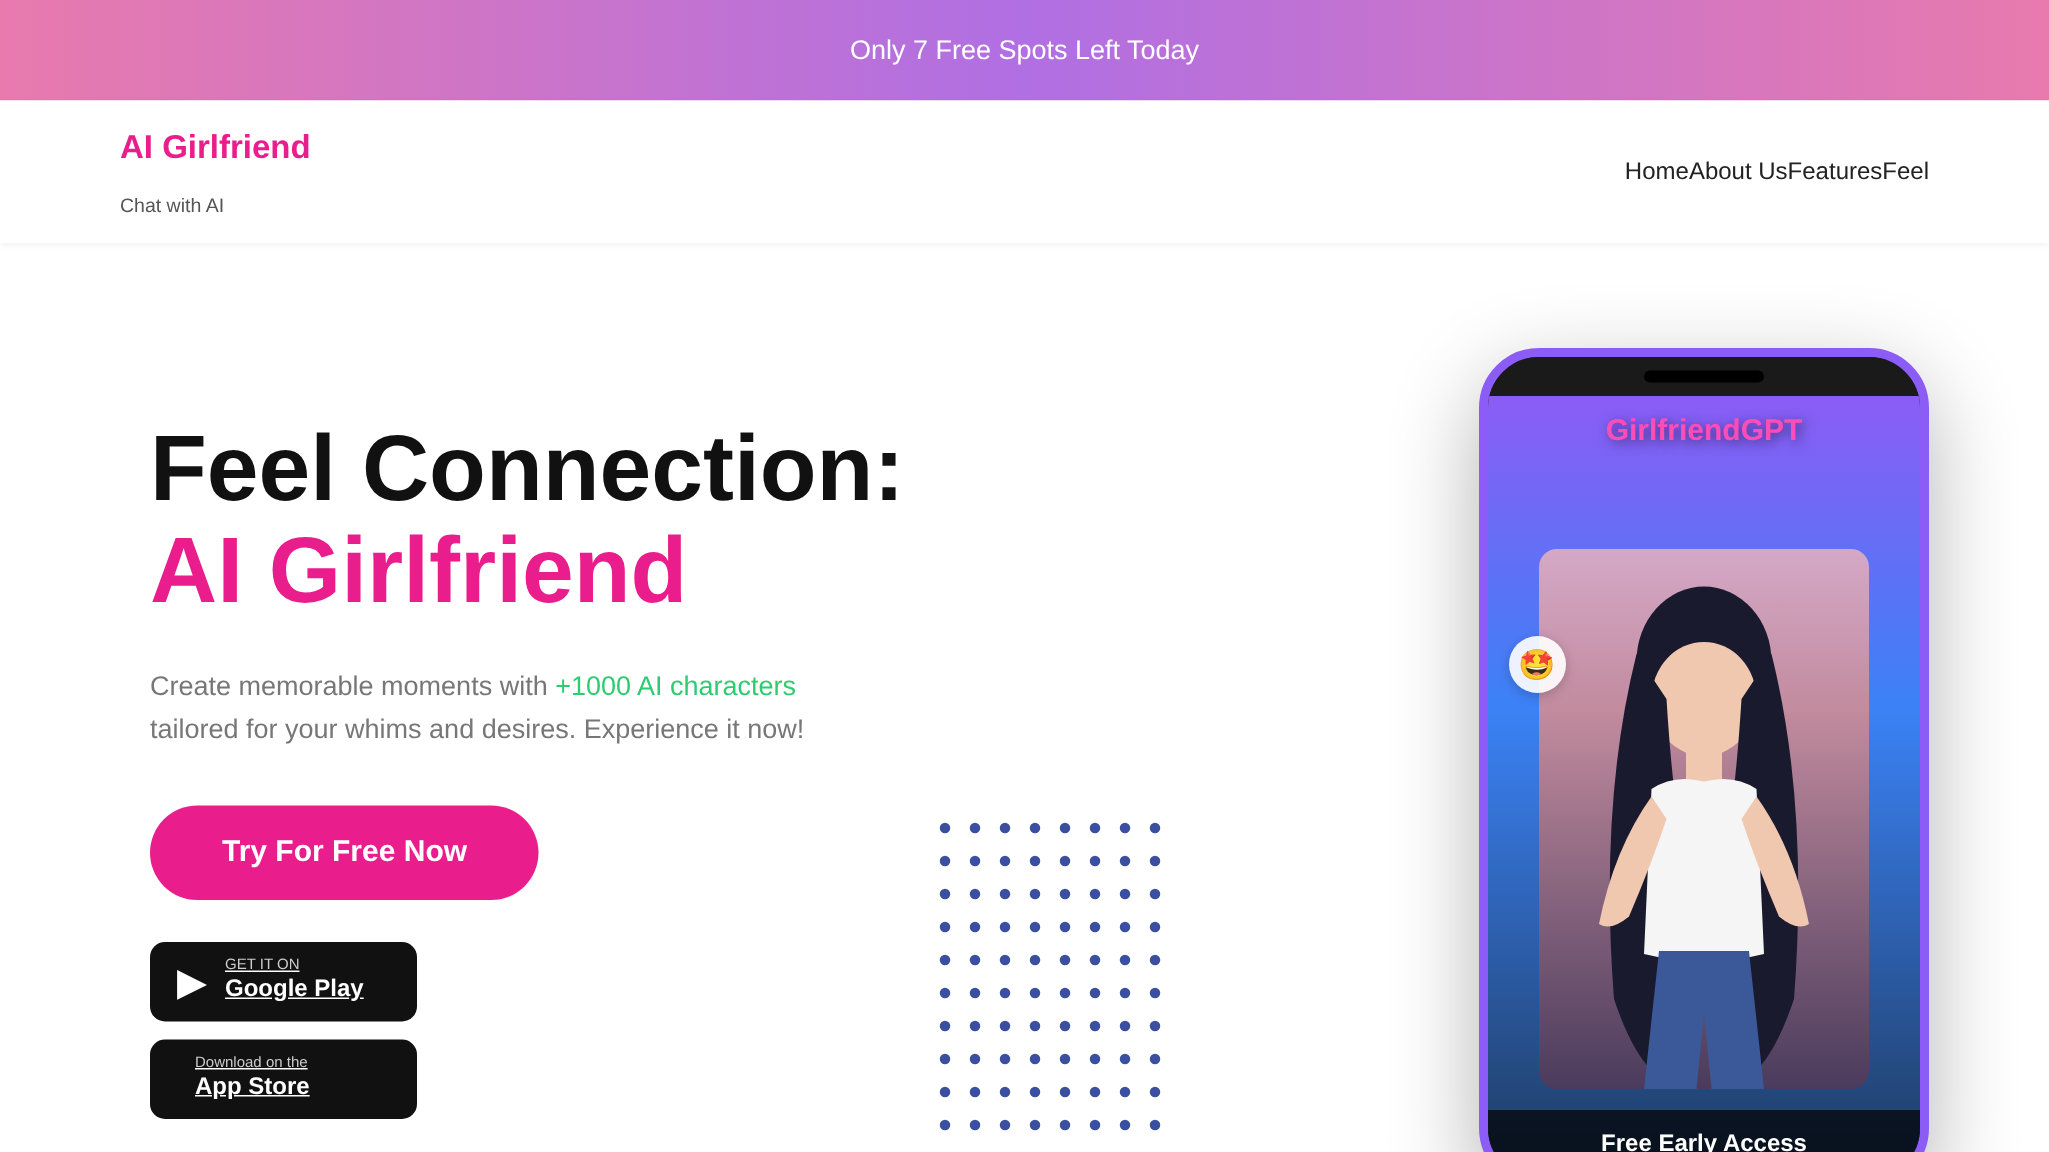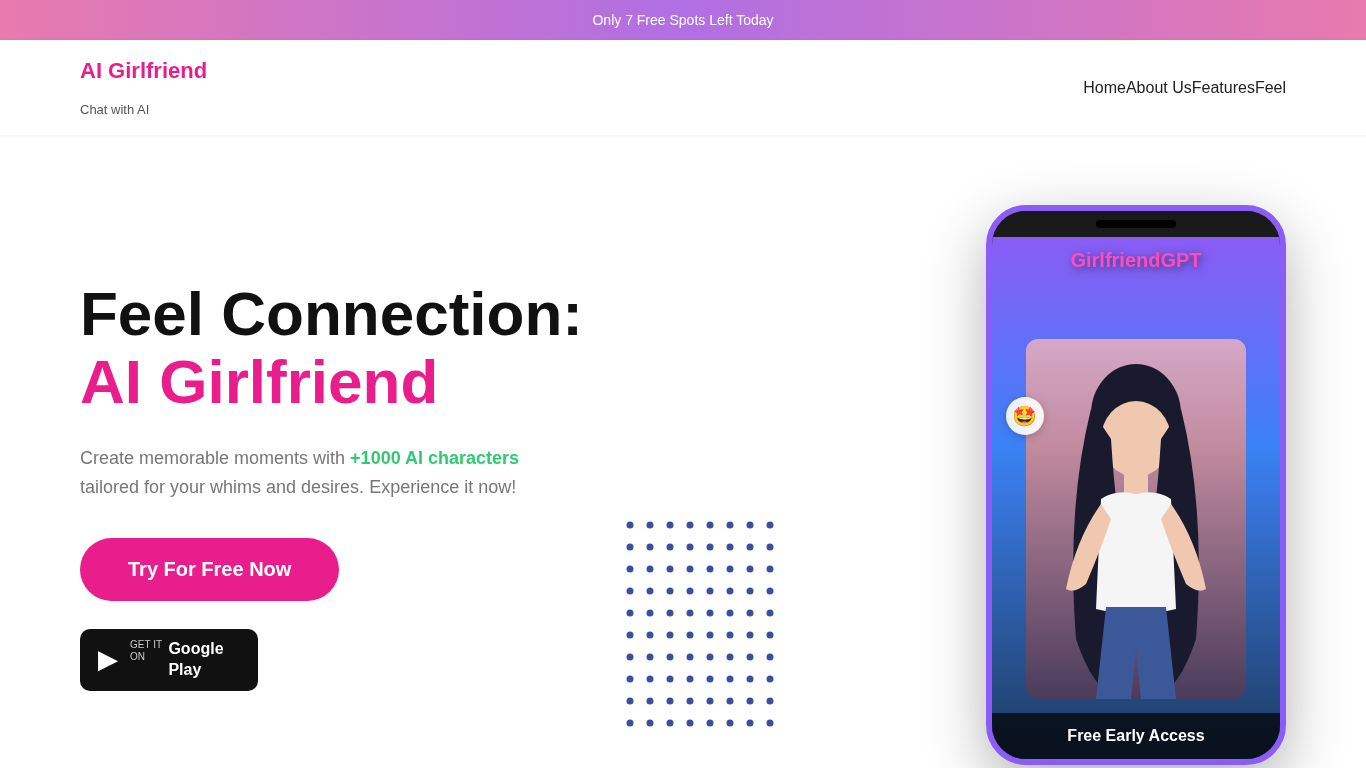--- a/index.html
+++ b/index.html
@@ -2,22 +2,22 @@
 <html><head>
   <meta charset="utf-8">
   <style>
     * { margin: 0; padding: 0; box-sizing: border-box; }
     body { font-family: -apple-system, BlinkMacSystemFont, 'Segoe UI', sans-serif; overflow-x: hidden; background: #fff; }
 
     
     .top-banner {
       background: linear-gradient(90deg, #e87aad, #b06fe3, #e87aad);
       text-align: center;
-      padding: 12px 0;
-      font-size: 14px;
+      padding: 23px 0;
+      font-size: 18px;
       color: #fff;
       font-weight: 500;
     }
 
     
     nav {
       display: flex;
       align-items: center;
       justify-content: space-between;
       padding: 18px 80px;
@@ -65,20 +65,21 @@
       display: flex;
       align-items: center;
       justify-content: space-between;
       padding: 60px 80px 40px 80px;
       min-height: 680px;
       position: relative;
     }
     .hero-left {
       max-width: 540px;
       z-index: 2;
+      margin-left: 20px;
     }
     .hero-heading-1 {
       font-size: 62px;
       font-weight: 900;
       color: #111;
       line-height: 1.1;
     }
     .hero-heading-2 {
       font-size: 62px;
       font-weight: 900;
@@ -88,21 +89,21 @@
     }
     .hero-desc {
       font-size: 18px;
       color: #777;
       line-height: 1.6;
       margin-bottom: 36px;
       max-width: 460px;
     }
     .hero-desc .highlight {
       color: #2ecc71;
-      font-weight: 700;
+      font-weight: 400;
     }
     .hero-desc .normal {
       color: #777;
       font-weight: 400;
     }
     .btn-try-free-now {
       display: inline-block;
       background: #e91e8c;
       color: #fff;
       border: none;
@@ -130,21 +131,22 @@
       width: 178px;
       cursor: pointer;
       gap: 12px;
       text-decoration: none;
     }
     .badge-icon {
       font-size: 26px;
     }
     .badge-text-block {
       display: flex;
-      flex-direction: row;
+      flex-direction: column;
+      text-decoration: underline;
     }
     .badge-small {
       font-size: 10px;
       color: #ccc;
       line-height: 1.2;
     }
     .badge-large {
       font-size: 16px;
       font-weight: 700;
       color: #fff;
@@ -294,20 +296,27 @@
       <span>Create memorable moments with </span><span class="highlight">+1000 AI characters</span><span class="normal"> tailored for your whims and desires. Experience it now!</span>
     </p>
     <a href="#" class="btn-try-free-now">Try For Free Now</a>
 
     <div class="store-badges">
       <a href="#" class="store-badge">
         <span class="badge-icon">▶</span>
         <div class="badge-text-block">
           <span class="badge-small">GET IT ON</span>
           <span class="badge-large">Google Play</span>
+        </div>
+      </a>
+      <a href="#" class="store-badge">
+        <span class="badge-icon"></span>
+        <div class="badge-text-block">
+          <span class="badge-small">Download on the</span>
+          <span class="badge-large">App Store</span>
         </div>
       </a>
     </div>
   </div>
 
   <div class="dot-grid">
     <svg viewBox="0 0 160 220" xmlns="http://www.w3.org/2000/svg">
 
     <circle cx="10" cy="10" r="3.5" fill="#3b4fa0"></circle>
         <circle cx="30" cy="10" r="3.5" fill="#3b4fa0"></circle>

